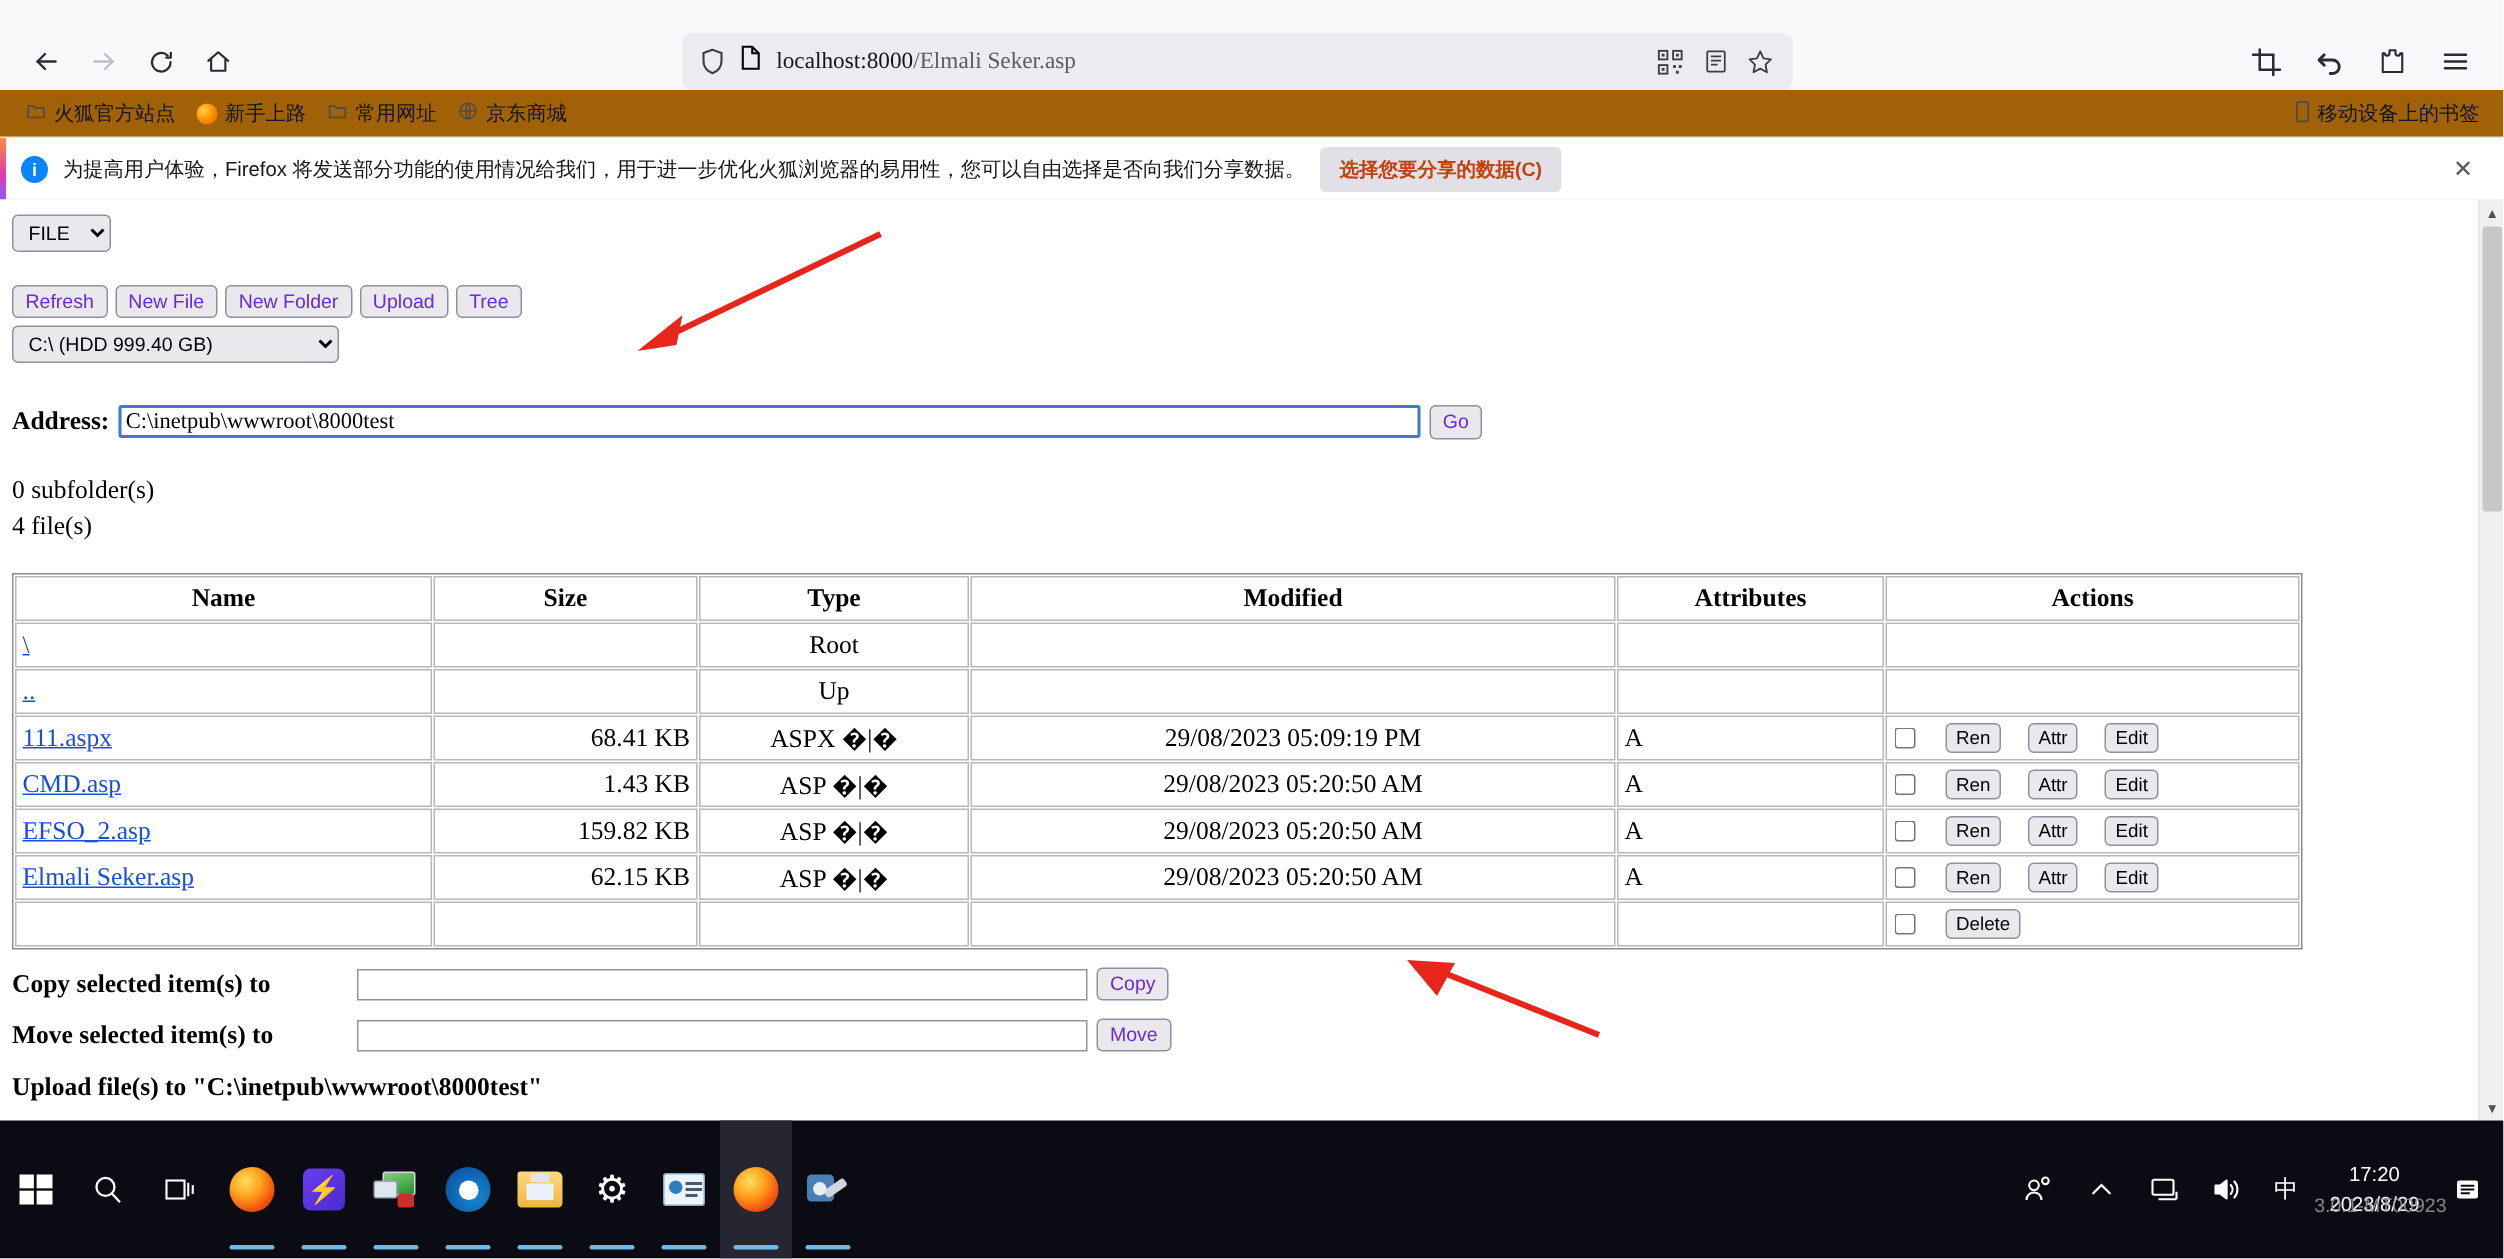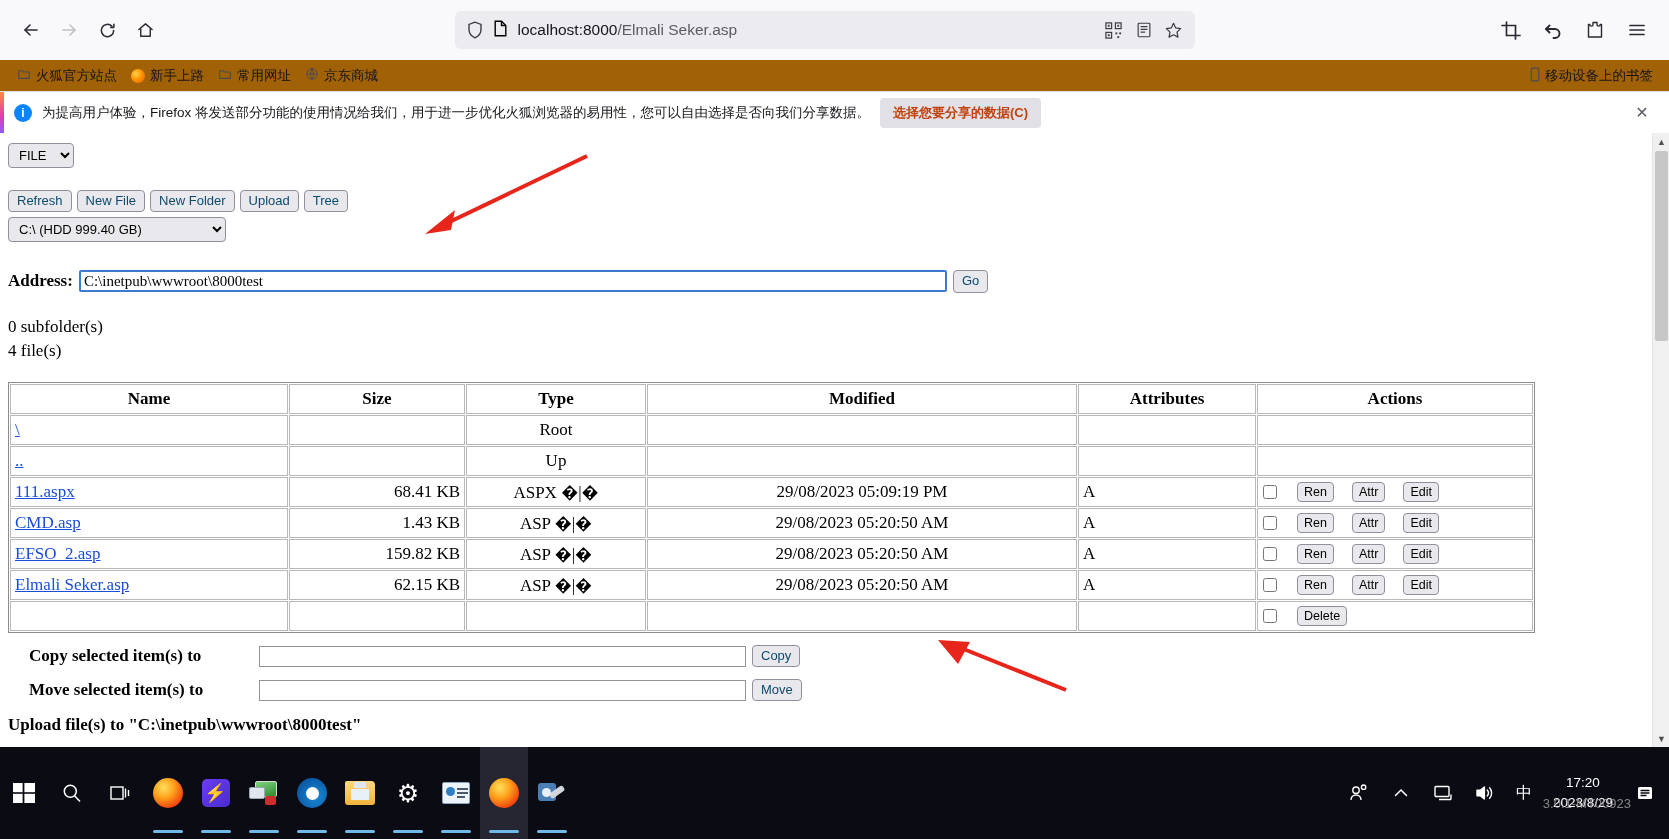--- a/index.html
+++ b/index.html
@@ -8,22 +8,23 @@
     width:1669px; height:839px;
     font-family:"Liberation Sans", sans-serif;
     background:#ffffff;
     overflow:hidden;
     position:relative;
   }
 
   
   #browser-chrome { background:#f9f9fb; }
   .nav-bar {
-    height:60px; display:flex; align-items:center; padding:0 12px;
+    height:60px; display:flex; align-items:flex-end; padding:0 12px;
     background:#f9f9fb;
+    font-family:Liberation Serif, serif;
   }
   .nav-btn {
     width:38px; height:38px; border-radius:6px;
     display:flex; align-items:center; justify-content:center;
     color:#2b2a33; flex:none;
   }
   .nav-btn.disabled { color:#bfbfc6; }
   .url-wrap {
     flex:1; display:flex; justify-content:center; align-items:center;
   }
@@ -113,21 +114,21 @@
     background:#e9e9ed; border:1px solid #8f8f9d; border-radius:4px;
     padding:3px 6px;
   }
   select.fileSel { width:66px; }
   select.driveSel { width:218px; }
 
   .btnrow { margin-top:22px; display:flex; gap:5px; }
   button.w95 {
     font-family:"Liberation Sans", sans-serif; font-size:13px;
     background:#e9e9ed; border:1px solid #8f8f9d; border-radius:4px;
-    padding:3px 8px; color:#0c4a6e; cursor:pointer; line-height:1.1;
+    padding:3px 8px; color:#6d28d9; cursor:pointer; line-height:1.1;
   }
   .addr-row { margin-top:28px; display:flex; align-items:center; gap:6px; }
   .addr-label { font-family:"Liberation Serif", serif; font-weight:bold; font-size:17px; }
   input.addr {
     width:868px; height:22px; border:2px solid #3c7bd0; outline:none;
     font-family:"Liberation Serif", serif; font-size:15px; padding:1px 3px;
     border-radius:2px;
   }
   .counts { margin-top:22px; font-family:"Liberation Serif", serif; font-size:17px; line-height:1.45; }
 
@@ -154,21 +155,21 @@
   .acts { display:flex; align-items:center; gap:18px; }
   .acts input[type=checkbox]{
     width:14px;height:14px;margin:0 2px 0 1px; accent-color:#fff;
   }
   button.sm {
     font-family:"Liberation Sans", sans-serif; font-size:12.5px;
     background:#e9e9ed; border:1px solid #8f8f9d; border-radius:4px;
     padding:2px 6px; cursor:pointer; color:#000;
   }
 
-  .cm-row { display:flex; align-items:center; gap:6px; margin-top:12px;margin-left:21px; }
+  .cm-row { display:flex; align-items:center; gap:6px; margin-top:12px; }
   .cm-label { font-family:"Liberation Serif", serif; font-weight:bold; font-size:17px; width:224px; }
   input.cm {
     width:487px; height:21px; border:1px solid #949494; padding:1px 3px;
     font-family:"Liberation Serif", serif; font-size:15px;
   }
   .upload-line { margin-top:14px; font-family:"Liberation Serif", serif; font-weight:bold; font-size:17px; }
 
   
   .arrow-svg { position:absolute; pointer-events:none; }
 

